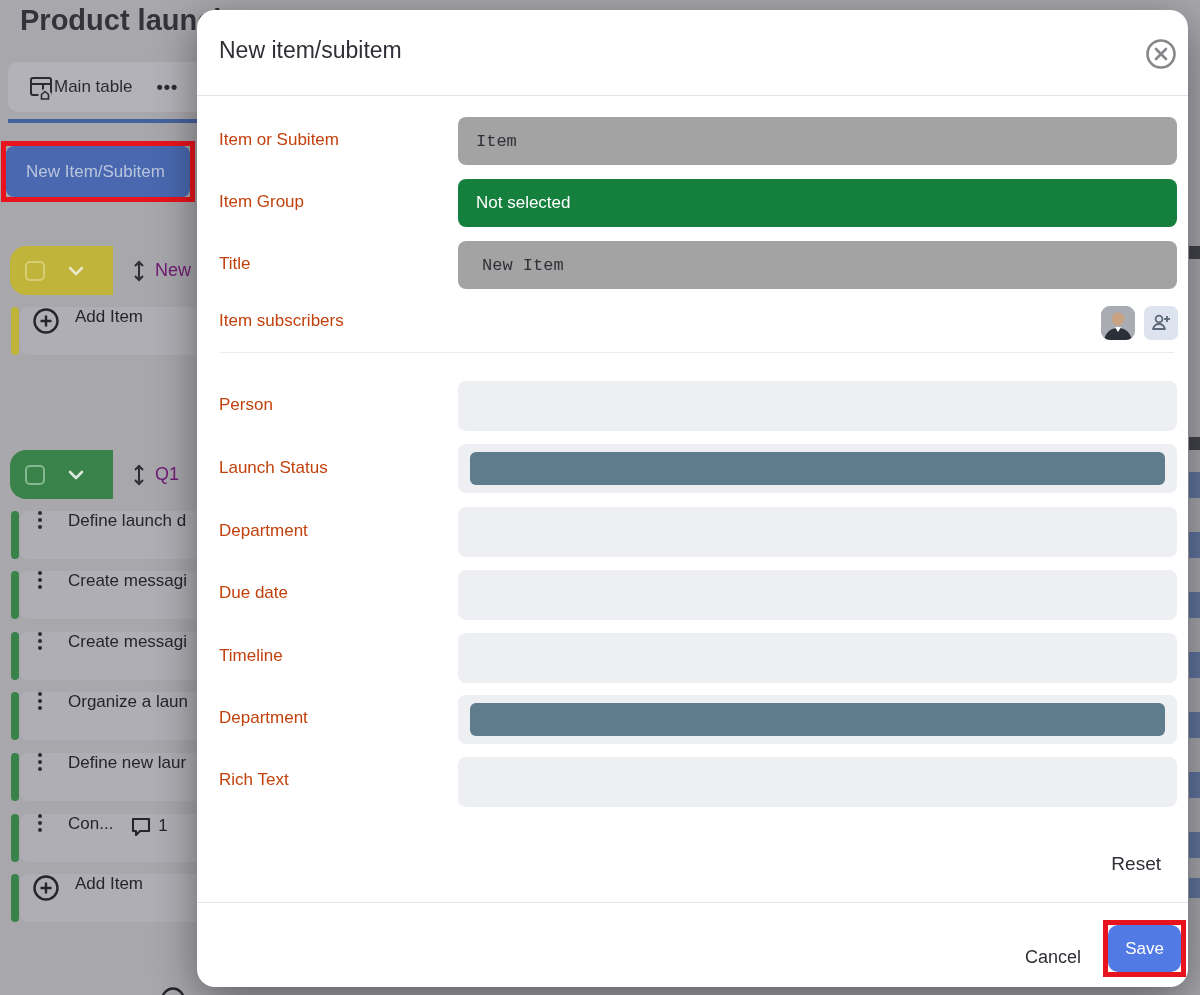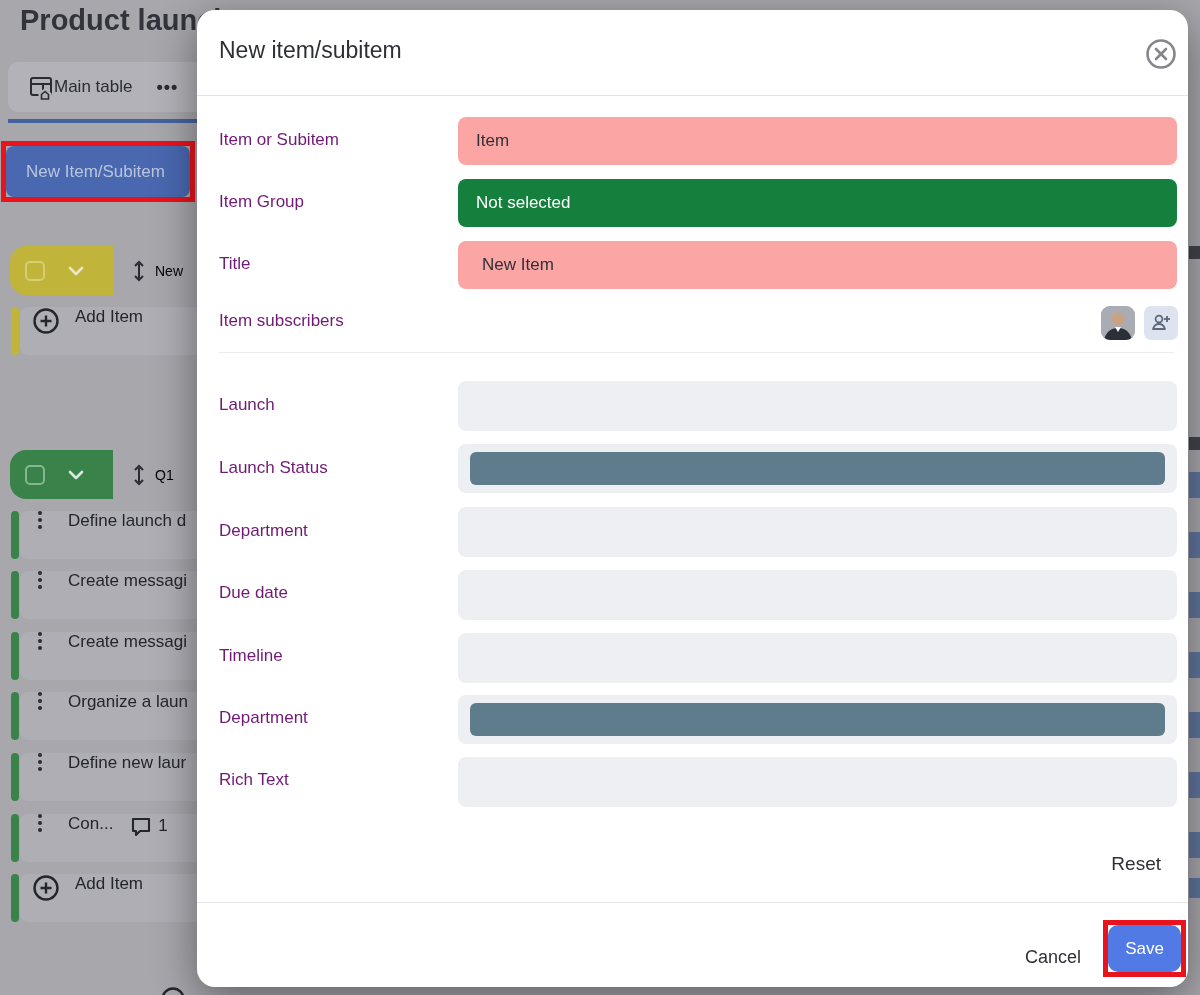--- a/index.html
+++ b/index.html
@@ -44,21 +44,21 @@
   }
   .cap-checkbox {
     width:20px; height:20px; margin-left:15px;
     border-radius:5px; border:2px solid rgba(255,255,255,0.55);
   }
   .cap-chevron { margin-left:22px; }
   .group-head-right {
     left:118px; width:79px; height:49px;
     display:flex; align-items:center; overflow:hidden;
   }
-  .group-name { font-size:14px; color:#000000; margin-left:9px; white-space:nowrap; }
+  .group-name { font-size:18px; color:#701a75; margin-left:9px; white-space:nowrap; }
 
   .row-strip { left:11px; width:8px; height:48px; border-radius:4px; }
   .bg-row {
     left:20px; width:177px; height:48px;
     background:#aeaeb4; border-radius:8px 0 0 8px;
     display:flex; align-items:flex-start; overflow:hidden;
   }
   .row-label { font-size:17px; color:#25262d; white-space:nowrap; }
   .kebab { display:flex; flex-direction:column; gap:3px; margin-left:18px; margin-right:26px; }
   .kebab i { width:4px; height:4px; border-radius:50%; background:#2a2b32; }
@@ -72,27 +72,27 @@
   #modal {
     left:197px; top:10px; width:991px; height:977px;
     background:#ffffff; border-radius:18px;
     box-shadow:0 12px 44px rgba(0,0,0,0.42);
   }
   #modal-title { left:22px; top:27px; font-size:23px; font-weight:500; color:#2e3036; }
   #modal-close { left:948px; top:28px; width:32px; height:32px; cursor:pointer; }
   .hdivider { left:0; width:991px; height:1px; background:#e5e5e9; }
   .inset-divider { left:22px; width:955px; height:1px; background:#ececf0; }
 
-  .flabel { left:22px; height:22px; font-size:17px; color:#701a75; white-space:nowrap; }
+  .flabel { left:22px; height:22px; font-size:17px; color:#c2410c; white-space:nowrap; }
   .ffield {
     left:261px; width:719px; border-radius:8px;
     display:flex; align-items:center;
     font-size:17px; color:#2f3138;
   }
-  .f-top { background:#fca5a5; height:48px; padding-left:18px; }
+  .f-top { background:#a3a3a3; height:48px; padding-left:18px;font-family:Liberation Mono, monospace; }
   .f-low { background:#edeff3; height:50px; }
   .f-filled { background:#15803d; height:48px; padding-left:18px; color:#ffffff; }
   .status-bar {
     left:273px; width:695px; height:33px;
     background:#5e7c8b; border-radius:6px;
   }
 
   #subscriber-avatar {
     left:904px; top:296px; width:34px; height:34px;
     border-radius:9px; overflow:hidden; background:#b9bcc0;
@@ -299,21 +299,21 @@
     <svg width="22" height="22" viewBox="0 0 22 22">
       <circle cx="9" cy="7" r="3.4" fill="none" stroke="#5d6878" stroke-width="1.8"></circle>
       <path d="M3 17 q1.5 -5 6 -5 q4.5 0 6 5 z" fill="none" stroke="#5d6878" stroke-width="1.8" stroke-linejoin="round"></path>
       <line x1="17" y1="4" x2="17" y2="10" stroke="#5d6878" stroke-width="1.8"></line>
       <line x1="14" y1="7" x2="20" y2="7" stroke="#5d6878" stroke-width="1.8"></line>
     </svg>
   </div>
 
   <div class="abs inset-divider" style="top:342px"></div>
 
-  <div class="abs flabel" style="top:385px">Launch</div>
+  <div class="abs flabel" style="top:385px">Person</div>
   <div class="abs ffield f-low" style="top:371px"></div>
 
   <div class="abs flabel" style="top:448px">Launch Status</div>
   <div class="abs ffield f-low" style="top:434px;height:49px"></div>
   <div class="abs status-bar" style="top:442px"></div>
 
   <div class="abs flabel" style="top:511px">Department</div>
   <div class="abs ffield f-low" style="top:497px"></div>
 
   <div class="abs flabel" style="top:573px">Due date</div>

